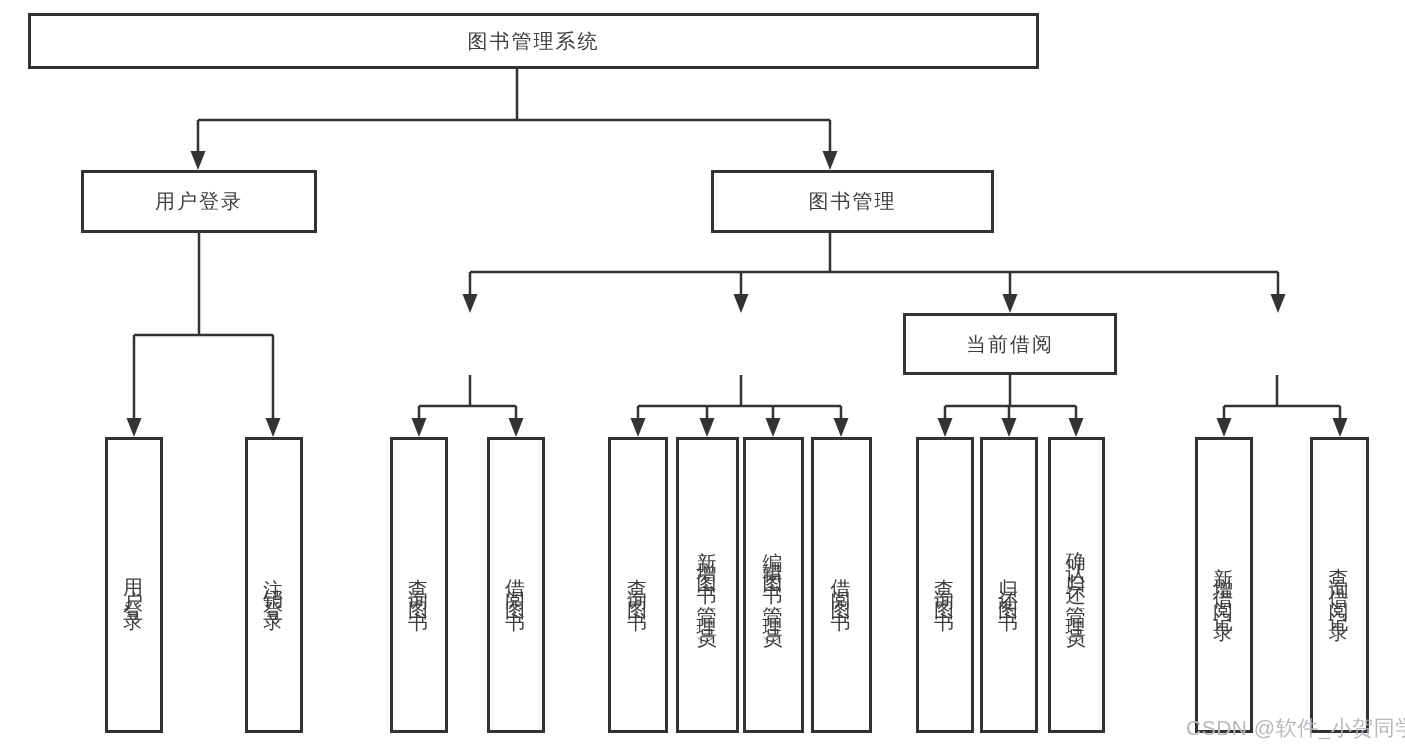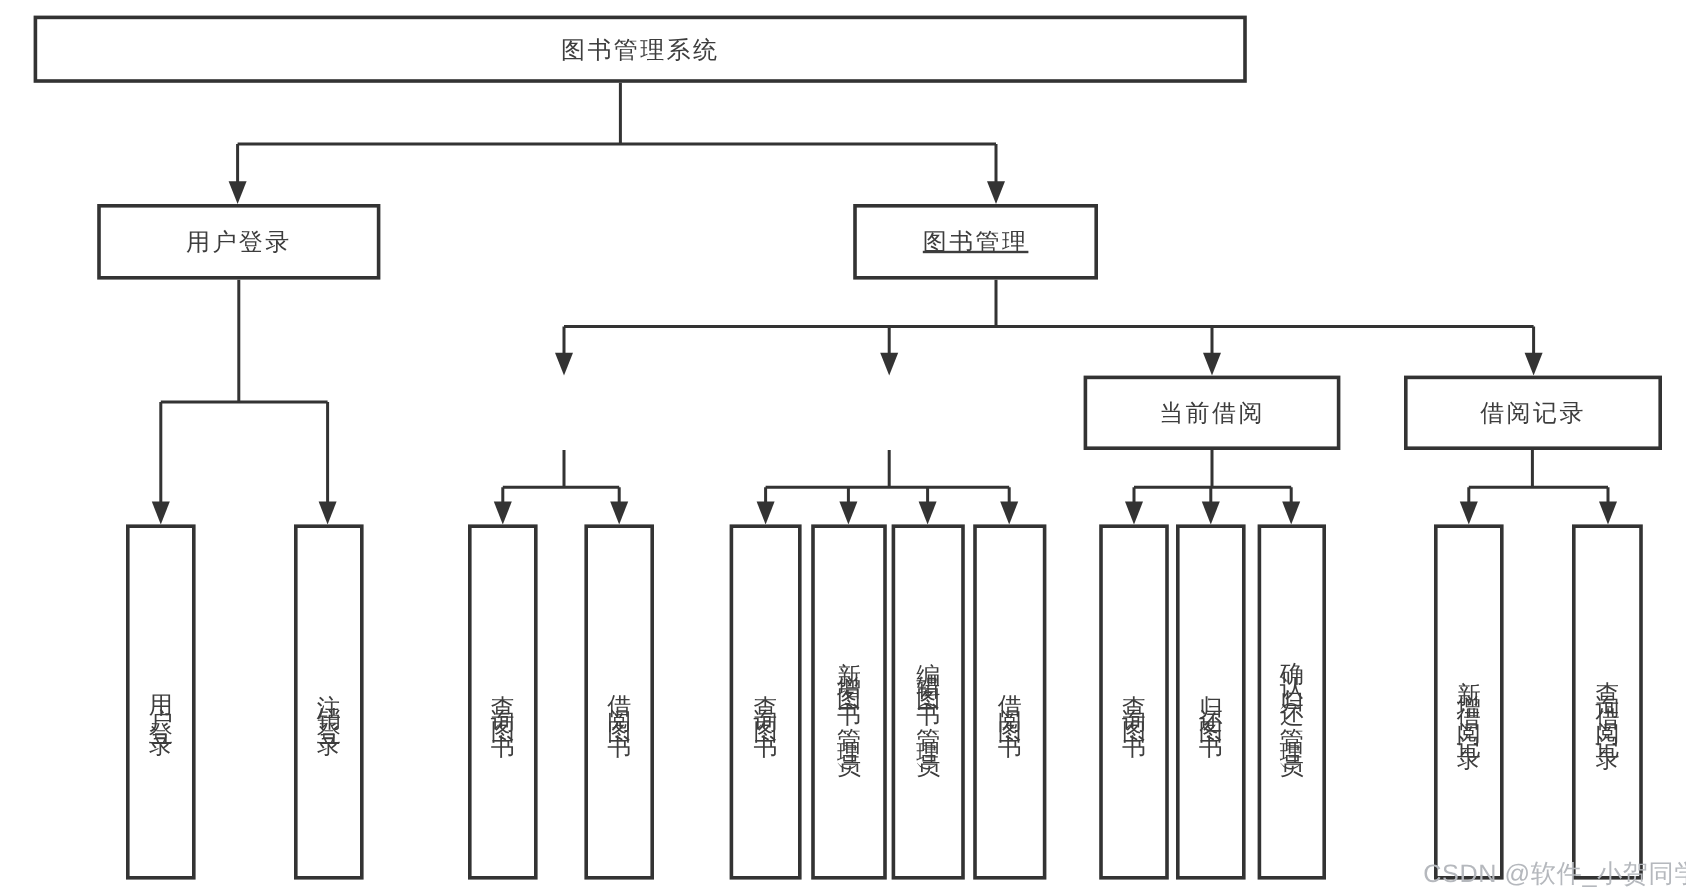--- a/index.html
+++ b/index.html
@@ -97,24 +97,23 @@
       <polygon points="1068.5,418 1083.5,418 1076,437"></polygon>
 
       <polygon points="1216.5,418 1231.5,418 1224,437"></polygon>
       <polygon points="1332.5,418 1347.5,418 1340,437"></polygon>
     </g>
   </svg>
 
   <div class="node" style="left:28px;top:13px;width:1011px;height:56px;">图书管理系统</div>
 
   <div class="node" style="left:81px;top:170px;width:236px;height:63px;">用户登录</div>
-  <div class="node" style="left:711px;top:170px;width:204px;height:63px;text-decoration:underline;">图书管理</div>
+  <div class="node" style="left:711px;top:170px;width:283px;height:63px;">图书管理</div>
 
   <div class="node" style="left:903px;top:313px;width:214px;height:62px;">当前借阅</div>
-  <div class="node" style="left:1170px;top:313px;width:215px;height:62px;">借阅记录</div>
 
   <div class="node v" style="left:105px;top:437px;width:58px;height:296px;">用户登录</div>
   <div class="node v" style="left:245px;top:437px;width:58px;height:296px;">注销登录</div>
 
   <div class="node v" style="left:390px;top:437px;width:58px;height:296px;">查询图书</div>
   <div class="node v" style="left:487px;top:437px;width:58px;height:296px;">借阅图书</div>
 
   <div class="node v" style="left:608px;top:437px;width:60px;height:296px;">查询图书</div>
   <div class="node v" style="left:676px;top:437px;width:63px;height:296px;">新增图书（管理员）</div>
   <div class="node v" style="left:743px;top:437px;width:61px;height:296px;">编辑图书（管理员）</div>

